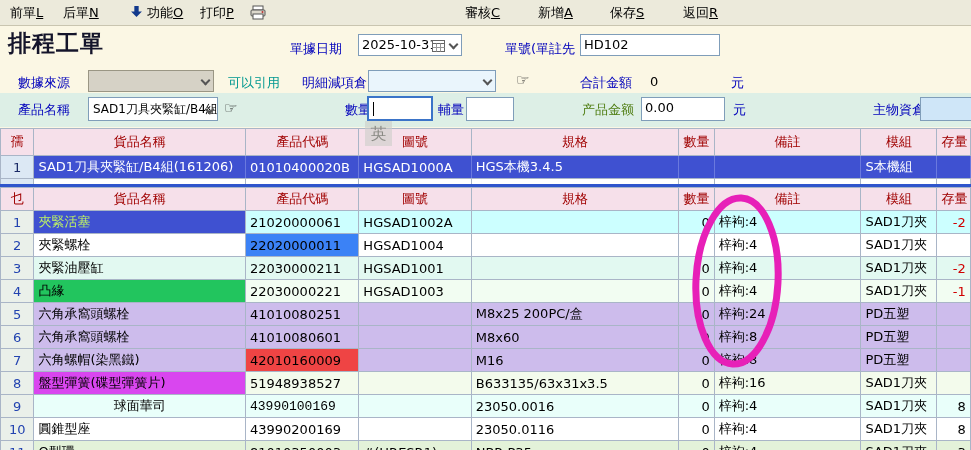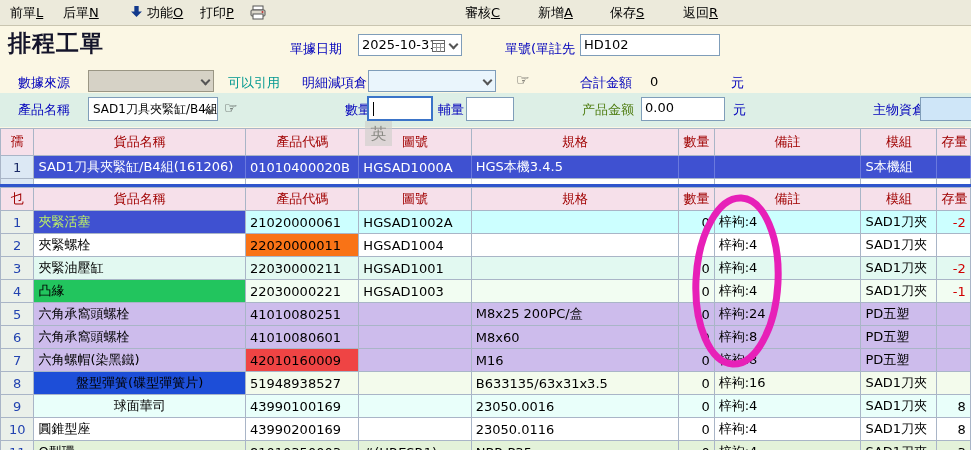--- a/index.html
+++ b/index.html
@@ -249,21 +249,21 @@
           <td style="background: rgb(204, 255, 255);"></td>
           <td class="al-r" style="background: rgb(204, 255, 255);">0</td>
           <td style="background: rgb(204, 255, 255);">梓袧:4</td>
           <td style="background: rgb(204, 255, 255);">SAD1刀夾</td>
           <td class="al-r neg" style="background: rgb(204, 255, 255);">-2</td>
           <td style="background: rgb(204, 255, 255);"></td>
         </tr>
         <tr>
           <td class="seq">2</td>
           <td style="background: rgb(255, 255, 255);">夾緊螺栓</td>
-          <td style="background: #f97316;">22020000011</td>
+          <td style="background: #3b82f6;">22020000011</td>
           <td style="background: rgb(255, 255, 255);">HGSAD1004</td>
           <td style="background: rgb(255, 255, 255);"></td>
           <td class="al-r" style="background: rgb(255, 255, 255);"></td>
           <td style="background: rgb(255, 255, 255);">梓袧:4</td>
           <td style="background: rgb(255, 255, 255);">SAD1刀夾</td>
           <td class="al-r" style="background: rgb(255, 255, 255);"></td>
           <td style="background: rgb(255, 255, 255);"></td>
         </tr>
         <tr>
           <td class="seq">3</td>
@@ -320,34 +320,34 @@
           <td style="background: rgb(205, 188, 236);"></td>
           <td style="background: rgb(205, 188, 236);">M16</td>
           <td class="al-r" style="background: rgb(205, 188, 236);">0</td>
           <td style="background: rgb(205, 188, 236);">梓袧:8</td>
           <td style="background: rgb(205, 188, 236);">PD五塑</td>
           <td class="al-r" style="background: rgb(205, 188, 236);"></td>
           <td style="background: rgb(205, 188, 236);"></td>
         </tr>
         <tr>
           <td class="seq">8</td>
-          <td style="background: #1d4ed8; text-align: center;">盤型彈簧(碟型彈簧片)</td>
+          <td style="background: #d946ef;">盤型彈簧(碟型彈簧片)</td>
           <td style="background: rgb(243, 251, 236);">51948938527</td>
           <td style="background: rgb(243, 251, 236);"></td>
           <td style="background: rgb(243, 251, 236);">B633135/63x31x3.5</td>
           <td class="al-r" style="background: rgb(243, 251, 236);">0</td>
           <td style="background: rgb(243, 251, 236);">梓袧:16</td>
           <td style="background: rgb(243, 251, 236);">SAD1刀夾</td>
           <td class="al-r" style="background: rgb(243, 251, 236);"></td>
           <td style="background: rgb(243, 251, 236);"></td>
         </tr>
         <tr>
           <td class="seq">9</td>
           <td style="background: rgb(233, 255, 250); text-align: center;">球面華司</td>
-          <td style="background: rgb(233, 255, 250);">43990100169</td>
+          <td style="background: rgb(233, 255, 250); font-family: Liberation Mono, monospace;">43990100169</td>
           <td style="background: rgb(233, 255, 250);"></td>
           <td style="background: rgb(233, 255, 250);">23050.0016</td>
           <td class="al-r" style="background: rgb(233, 255, 250);">0</td>
           <td style="background: rgb(233, 255, 250);">梓袧:4</td>
           <td style="background: rgb(233, 255, 250);">SAD1刀夾</td>
           <td class="al-r" style="background: rgb(233, 255, 250);">8</td>
           <td style="background: rgb(233, 255, 250);"></td>
         </tr>
         <tr>
           <td class="seq">10</td>

